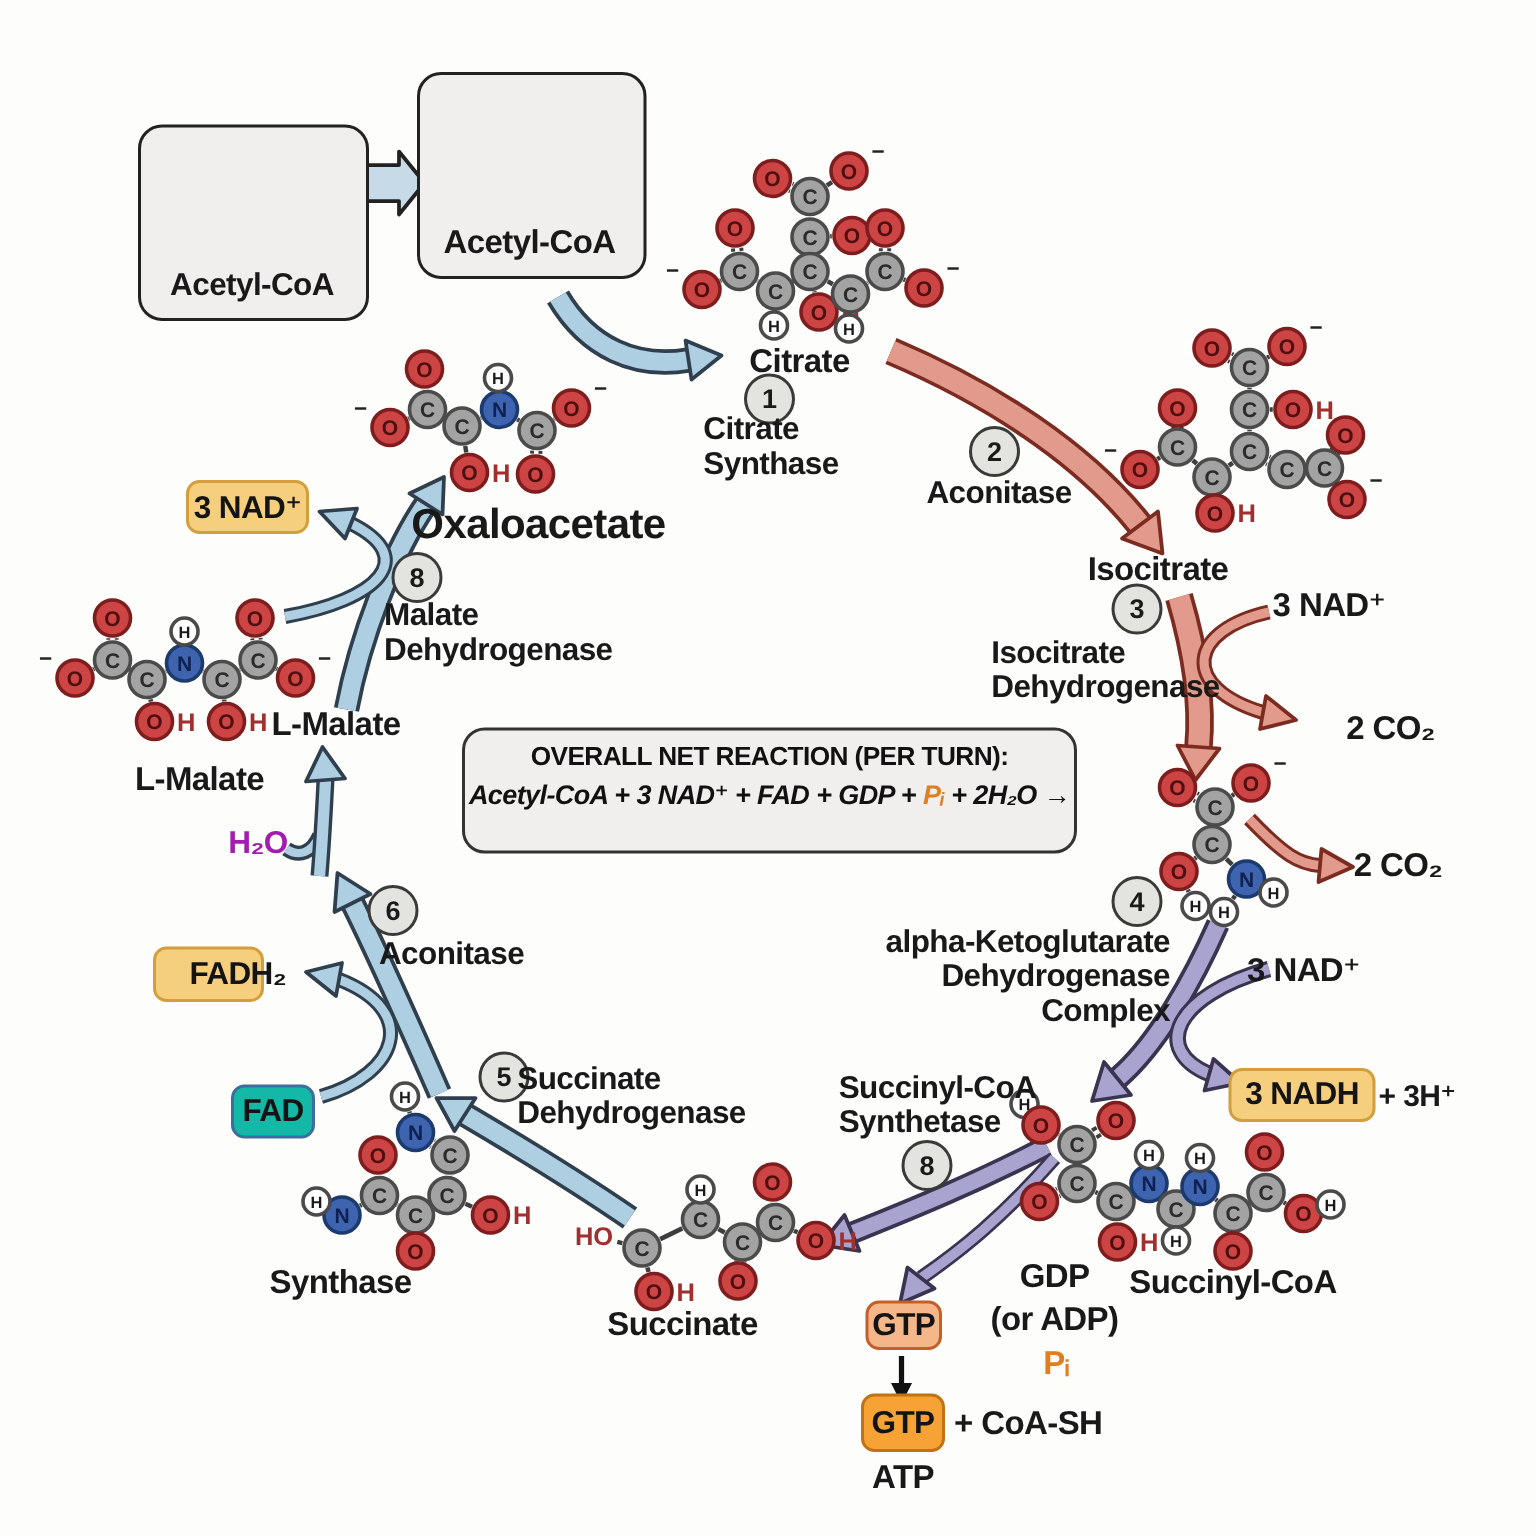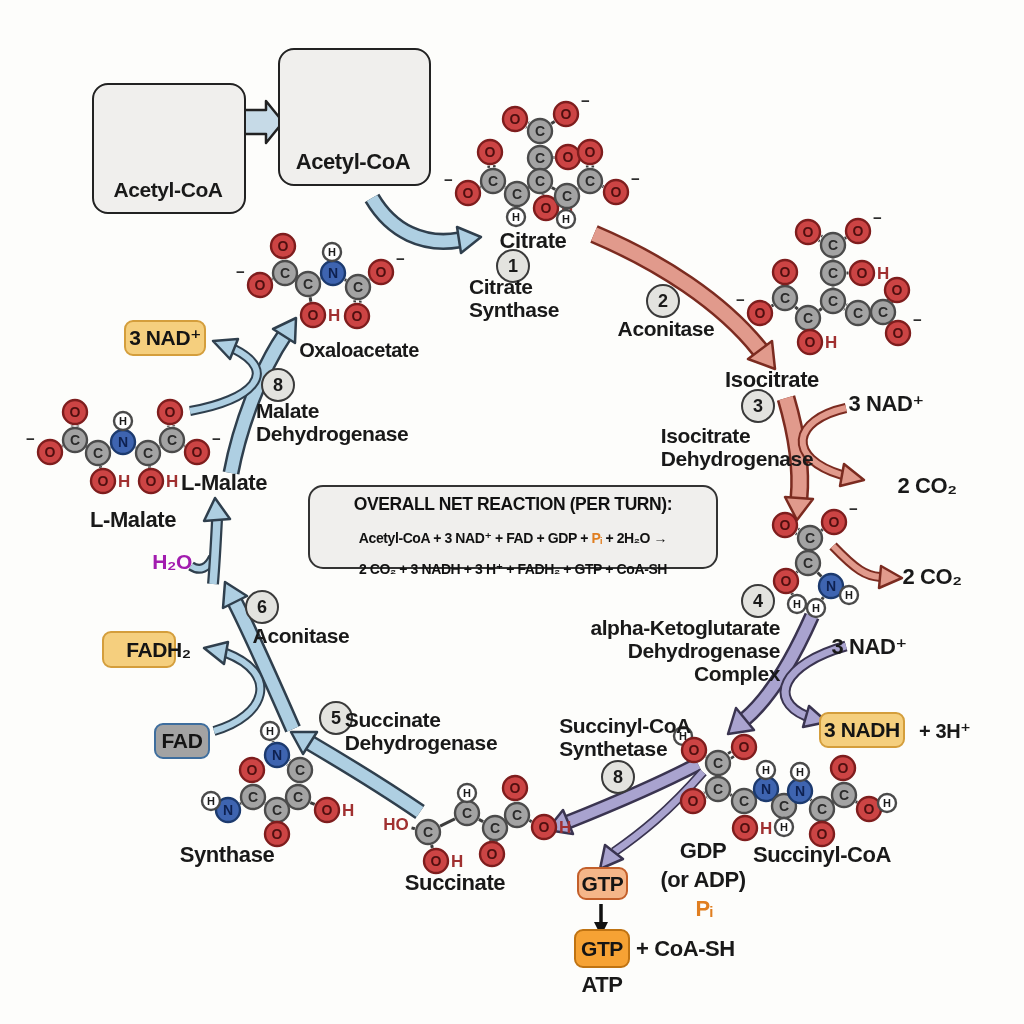--- a/index.html
+++ b/index.html
@@ -13,28 +13,28 @@
   .lbl-l{transform:translate(0,-50%);text-align:left;}
   .blue{color:#a21caf;}
   .orange{color:#E07E20;}
   .mol-box{position:absolute;background:#F0EFED;border:2.5px solid #222;border-radius:16px;}
   .stepc{position:absolute;width:34px;height:34px;border-radius:50%;background:#E3E3DF;border:2.5px solid #3a3a3a;
          transform:translate(-50%,-50%);display:flex;align-items:center;justify-content:center;
          font-weight:bold;font-size:18px;color:#1a1a1a;box-sizing:border-box;}
   .vbox{position:absolute;border-radius:9px;display:flex;align-items:center;justify-content:center;
         font-weight:bold;font-size:21px;color:#141414;box-sizing:border-box;letter-spacing:-0.4px;}
   .bx-y{background:#F5CF7E;border:2.5px solid #D49E3C;}
-  .bx-b{background:#a3a3a3;border:2.5px solid #3E6E9E;text-align:center;}
+  .bx-b{background:#14b8a6;border:2.5px solid #3E6E9E;text-align:center;}
   .bx-o1{background:#F5B689;border:2.5px solid #C35F2A;}
   .bx-o2{background:#F6A234;border:2.5px solid #BF7312;}
   #rxbox{position:absolute;left:308px;top:485px;width:410px;height:84px;background:#F0EFED;
          border:2.5px solid #333;border-radius:15px;box-sizing:border-box;text-align:center;
          font-weight:bold;letter-spacing:-0.4px;}
   #rxbox .rt{font-size:17.5px;margin-top:7px;color:#111;}
-  #rxbox .rl{font-size:14px;margin-top:15px;color:#111;}
+  #rxbox .rl{font-size:18px;margin-top:5px;color:#111;font-style:italic;}
   
   .bo{stroke:#2F3F4D;fill:none;} .bi{stroke:#AECFE2;fill:none;}
   .so{stroke:#7B2B20;fill:none;} .si{stroke:#E19A8C;fill:none;}
   .po{stroke:#3A3450;fill:none;} .pi{stroke:#A9A3CF;fill:none;}
   .hb{fill:#AECFE2;stroke:#2F3F4D;stroke-width:2.5;stroke-linejoin:round;}
   .hs{fill:#E19A8C;stroke:#7B2B20;stroke-width:2.5;stroke-linejoin:round;}
   .hp{fill:#A9A3CF;stroke:#3A3450;stroke-width:2.5;stroke-linejoin:round;}
 </style>
 </head>
 <body>
@@ -541,21 +541,21 @@
   <div class="lbl" style="left:168px;top:190px;">Acetyl-CoA</div>
   <div class="lbl" style="left:353px;top:162px;font-size:22px;">Acetyl-CoA</div>
 
   <div class="lbl" style="left:533px;top:241px;font-size:22px;">Citrate</div>
   <div class="lbl" style="left:772px;top:380px;font-size:22px;">Isocitrate</div>
   <div class="lbl" style="left:822px;top:855px;font-size:22px;">Succinyl-CoA</div>
   <div class="lbl" style="left:455px;top:883px;font-size:22px;">Succinate</div>
   <div class="lbl" style="left:227px;top:855px;font-size:22px;">Synthase</div>
   <div class="lbl" style="left:224px;top:483px;font-size:22px;">L-Malate</div>
   <div class="lbl" style="left:133px;top:520px;font-size:22px;">L-Malate</div>
-  <div class="lbl" style="left:359px;top:350px;font-size:20px;">Oxaloacetate</div>
+  <div class="lbl" style="left:359px;top:350px;font-size:28px;">Oxaloacetate</div>
 
   <div class="stepc" style="left:513px;top:266px;">1</div>
   <div class="stepc" style="left:663px;top:301px;">2</div>
   <div class="stepc" style="left:758px;top:406px;">3</div>
   <div class="stepc" style="left:758px;top:601px;">4</div>
   <div class="stepc" style="left:618px;top:777px;">8</div>
   <div class="stepc" style="left:336px;top:718px;">5</div>
   <div class="stepc" style="left:262px;top:607px;">6</div>
   <div class="stepc" style="left:278px;top:385px;">8</div>
 
@@ -571,35 +571,34 @@
 Synthetase</div>
   <div class="lbl" style="left:421px;top:731px;">Succinate
 Dehydrogenase</div>
   <div class="lbl" style="left:301px;top:636px;">Aconitase</div>
   <div class="lbl lbl-l" style="left:256px;top:422px;">Malate
 Dehydrogenase</div>
 
   <div class="vbox bx-y" style="left:124px;top:320px;width:82px;height:36px;">3 NAD⁺</div>
   <div class="vbox bx-y" style="left:102px;top:631px;width:74px;height:37px;padding-left:39px;">FADH₂</div>
   <div class="vbox bx-b" style="left:154px;top:723px;width:56px;height:36px;">FAD</div>
-  <div class="vbox bx-y" style="left:819px;top:712px;width:86px;height:36px;">3 NADH</div>
+  <div class="vbox bx-y" style="left:819px;top:712px;width:98px;height:36px;">3 NADH</div>
   <div class="vbox bx-o1" style="left:577px;top:867px;width:51px;height:33px;">GTP</div>
   <div class="vbox bx-o2" style="left:574px;top:929px;width:56px;height:39px;">GTP</div>
 
   <div class="lbl" style="left:886px;top:404px;font-size:22px;">3 NAD⁺</div>
   <div class="lbl" style="left:927px;top:486px;font-size:22px;">2 CO₂</div>
   <div class="lbl" style="left:932px;top:577px;font-size:22px;">2 CO₂</div>
   <div class="lbl" style="left:869px;top:647px;font-size:22px;">3 NAD⁺</div>
   <div class="lbl lbl-l" style="left:919px;top:731px;font-size:20px;">+ 3H⁺</div>
   <div class="lbl blue" style="left:172px;top:562px;">H₂O</div>
   <div class="lbl" style="left:703px;top:851px;font-size:22px;">GDP</div>
   <div class="lbl" style="left:703px;top:880px;font-size:22px;">(or ADP)</div>
   <div class="lbl orange" style="left:704px;top:909px;font-size:22px;">Pᵢ</div>
   <div class="lbl lbl-l" style="left:636px;top:949px;font-size:22px;">+ CoA-SH</div>
   <div class="lbl" style="left:602px;top:985px;font-size:22px;">ATP</div>
 
   <div id="rxbox">
     <div class="rt">OVERALL NET REACTION (PER TURN):</div>
     <div class="rl"><span>Acetyl-CoA + 3 NAD⁺ + FAD + GDP + </span><span class="orange">Pᵢ</span><span> + 2H₂O →</span></div>
-    <div class="rl">2 CO₂ + 3 NADH + 3 H⁺ + FADH₂ + GTP + CoA-SH</div>
   </div>
 
 </div>
 
 </body></html>

